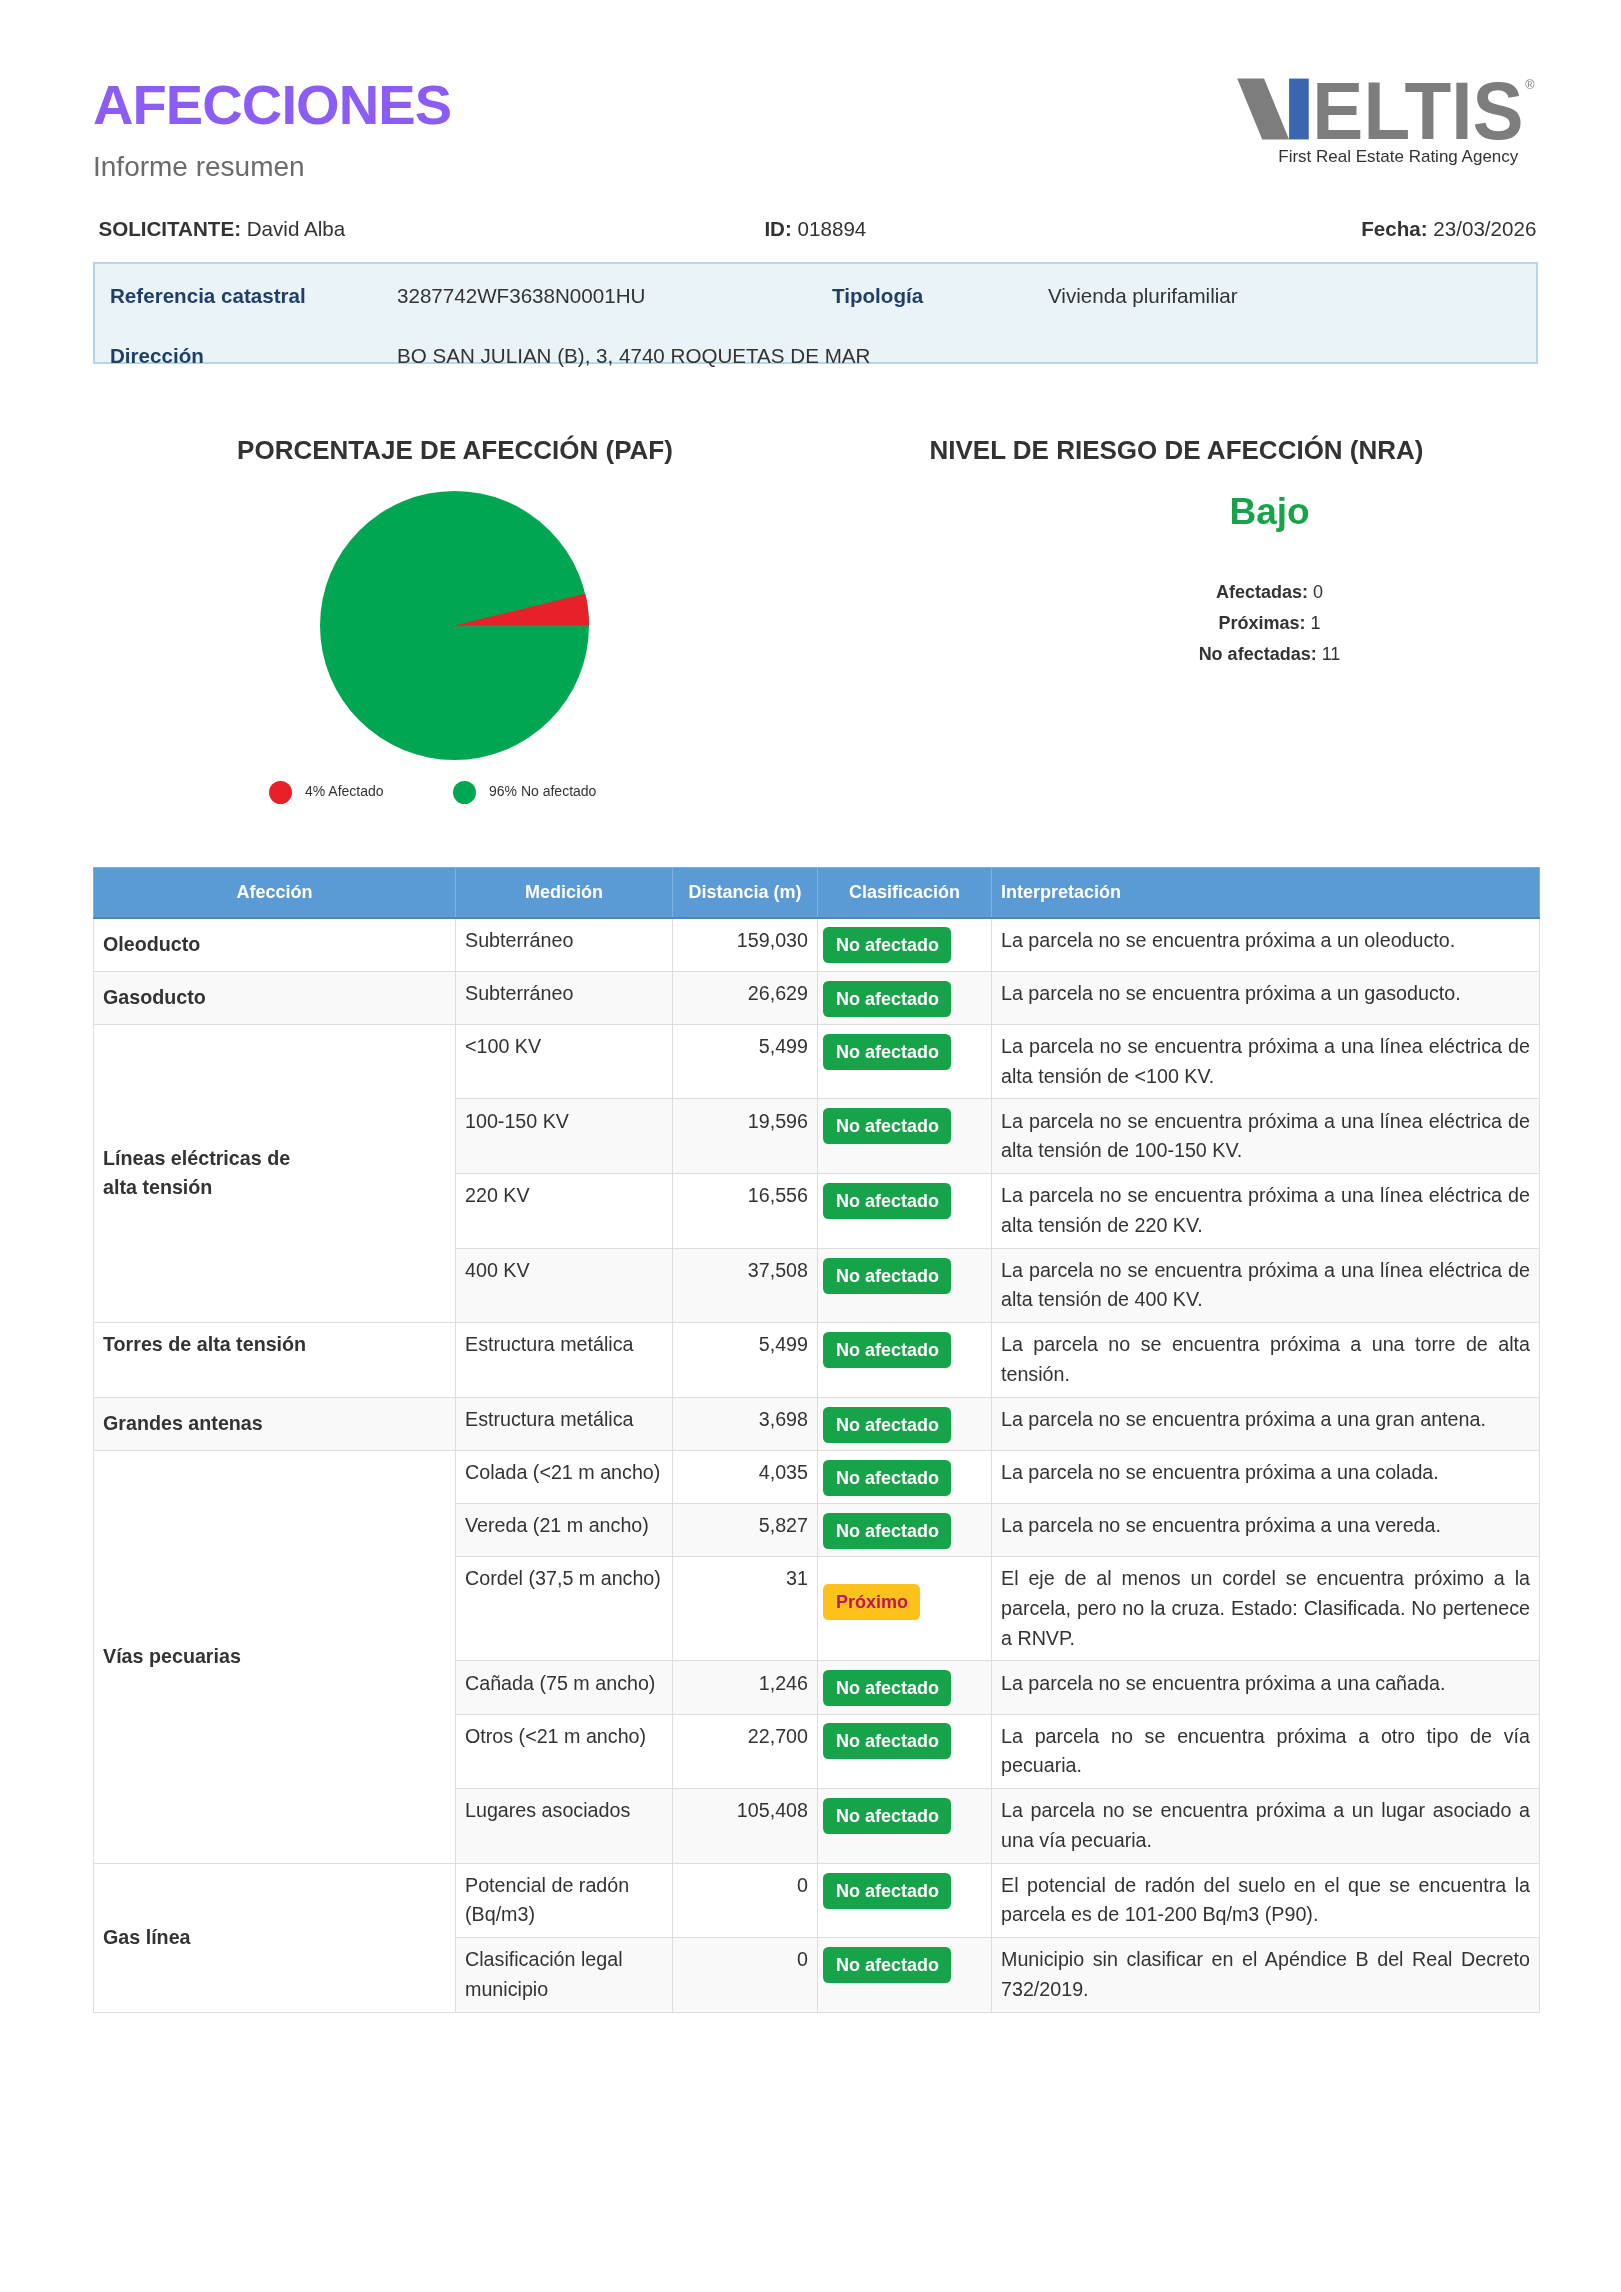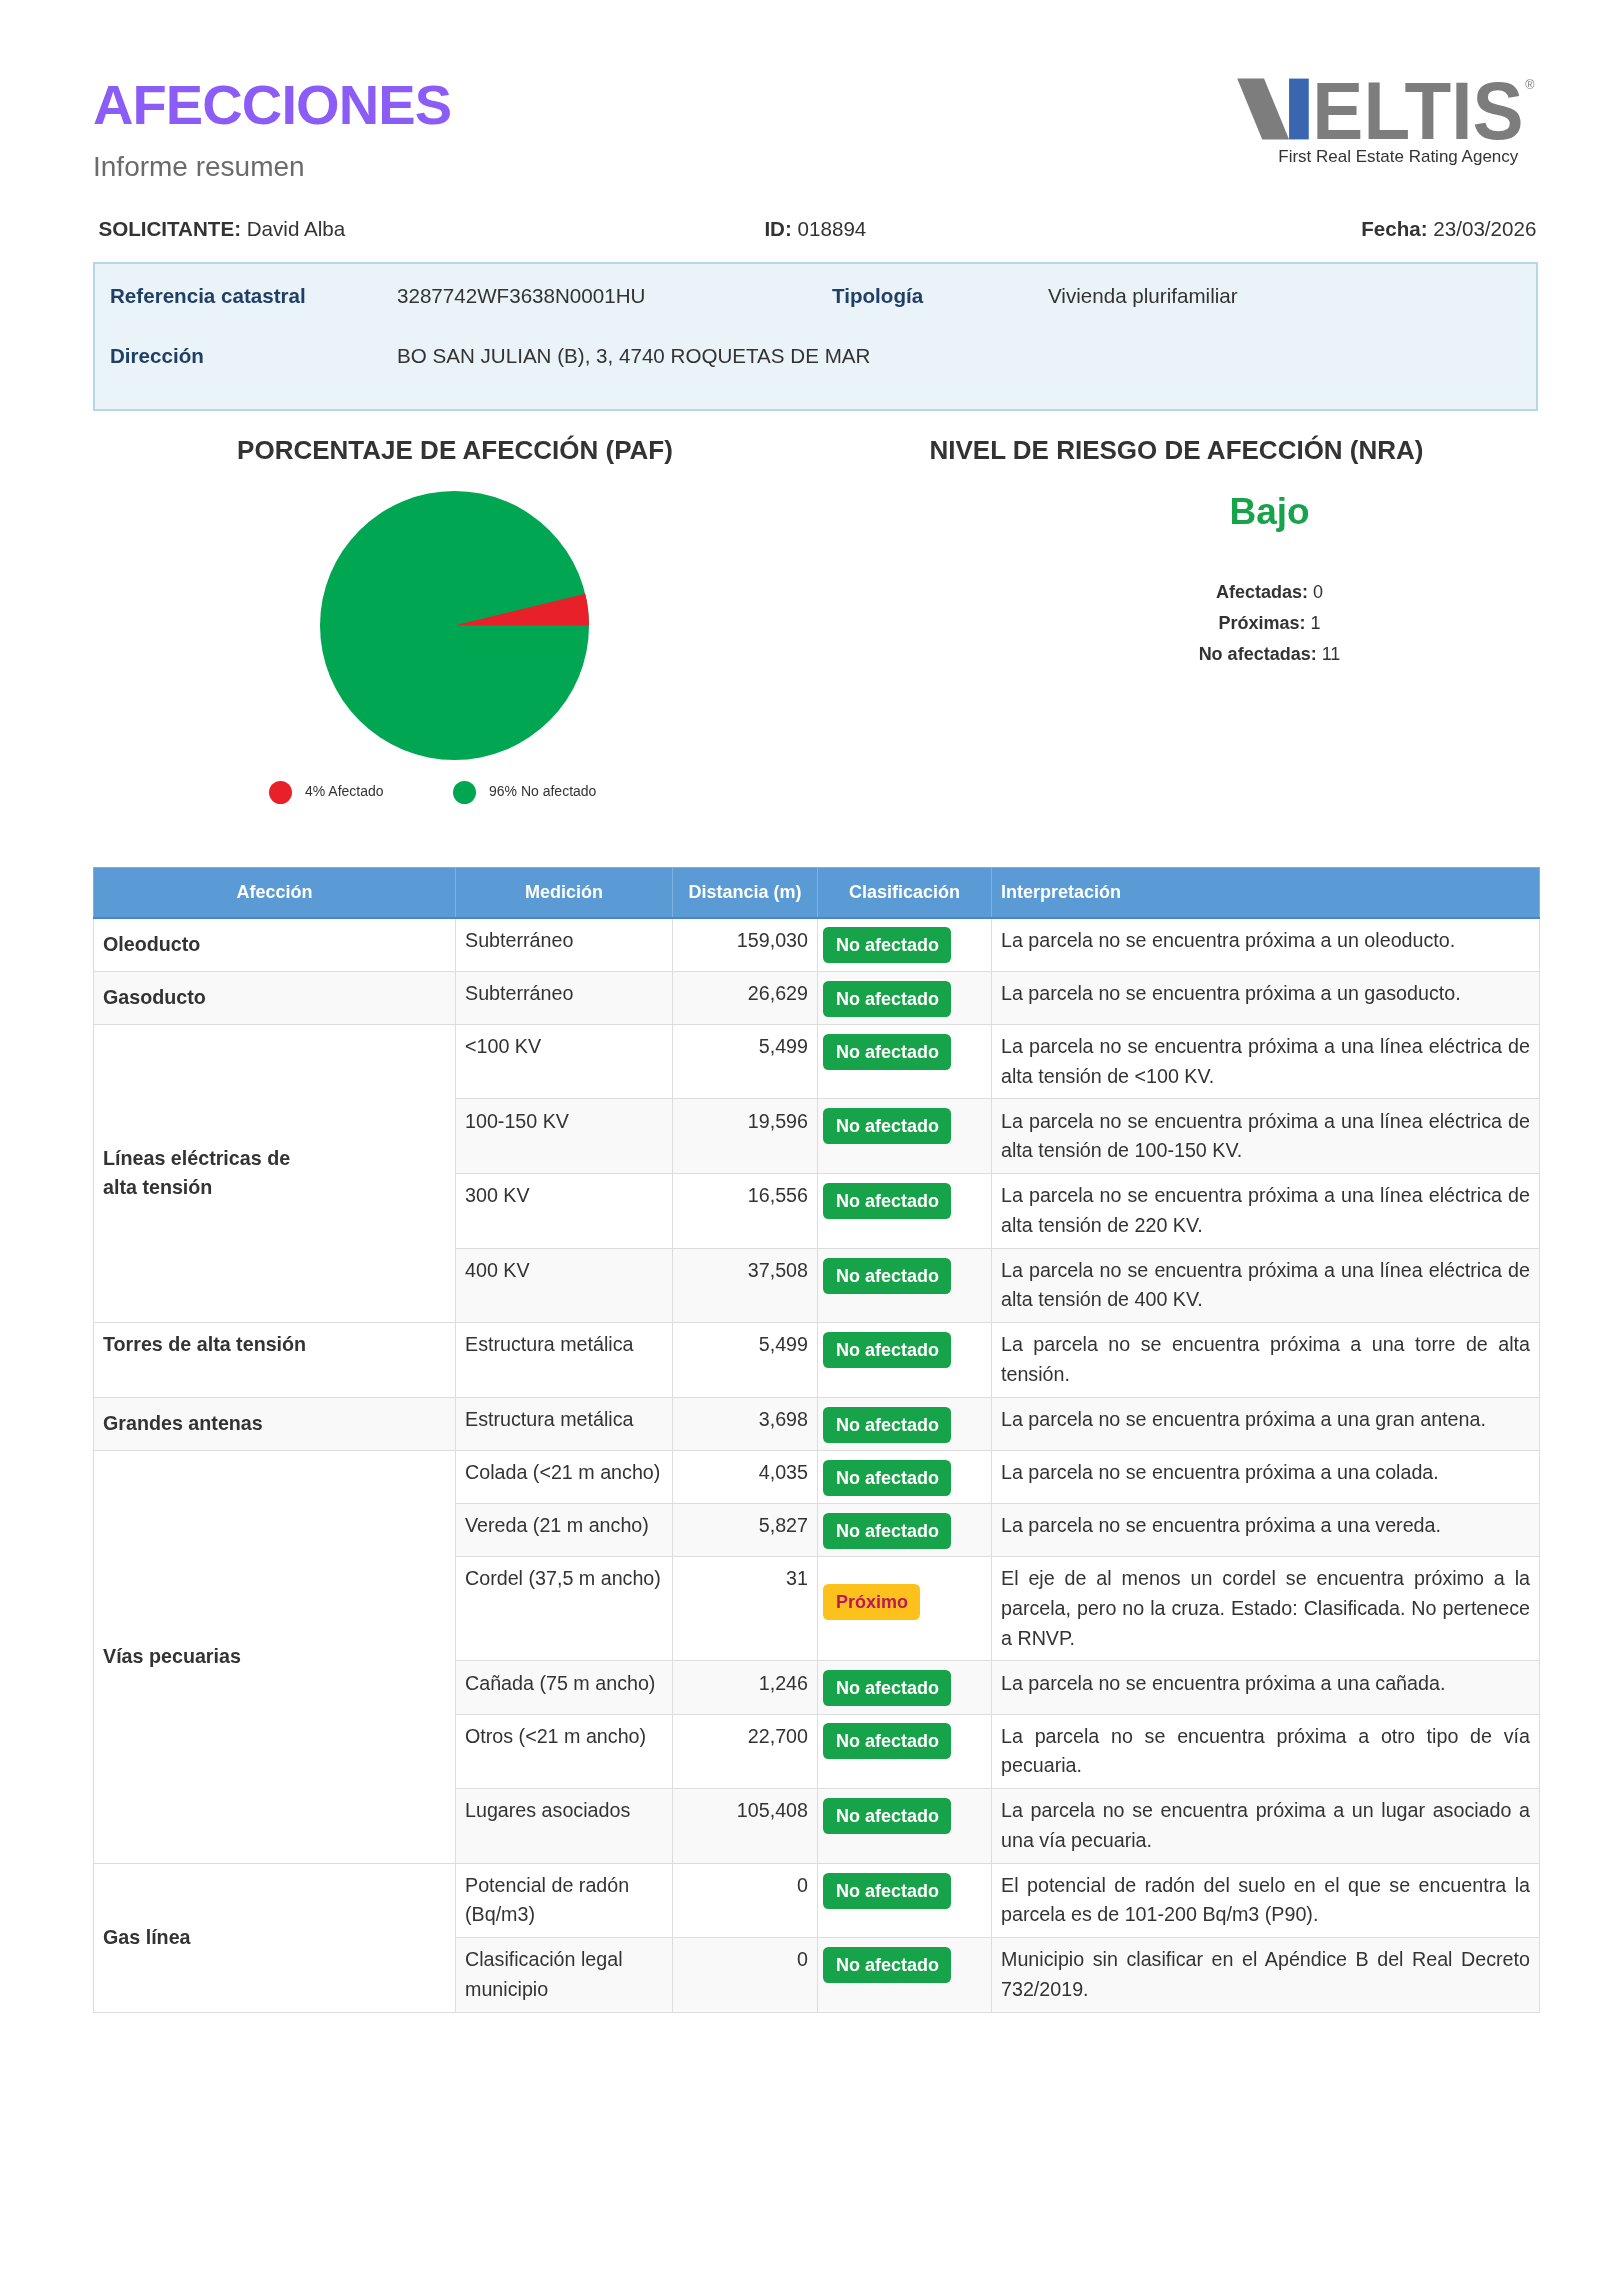--- a/index.html
+++ b/index.html
@@ -17,21 +17,21 @@
   .logo-tag { position: absolute; right: 19.7px; top: 72px; font-size: 17px; color: #333333; white-space: nowrap; }
 
   .meta-row { position: absolute; left: 5.4px; top: 217px; width: 1438px; height: 29px; font-size: 20.6px; color: #333333; }
   .meta-row .item { position: absolute; top: 0; white-space: nowrap; }
   .meta-row b { font-weight: bold; }
   .meta-solic { left: 0; }
   .meta-id { left: 666px; }
   .meta-fecha { right: 0; }
 
   
-  .info-box { position: absolute; left: 0; top: 262px; width: 1445px; height: 149px; background: #eaf4f8; border: 2.7px solid #b3d7e6; }
+  .info-box { position: absolute; left: 0; top: 262px; width: 1445px; height: 102px; background: #eaf4f8; border: 2.7px solid #b3d7e6; }
   .info-box .lbl { position: absolute; font-size: 20.6px; font-weight: bold; color: #1f3f66; white-space: nowrap; }
   .info-box .val { position: absolute; font-size: 20.6px; color: #333333; white-space: nowrap; }
 
   
   .sec-title { position: absolute; top: 435px; font-size: 26px; font-weight: bold; color: #333333; white-space: nowrap; text-align: center; }
 
   .pie { position: absolute; left: 227px; top: 491px; width: 269px; height: 269px; }
   .legend { position: absolute; top: 779px; height: 29px; font-size: 14px; color: #333333; }
   .legend .dot { position: absolute; width: 23px; height: 23px; border-radius: 50%; top: 1.8px; }
   .legend .txt { position: absolute; top: 3.6px; white-space: nowrap; }
@@ -162,21 +162,21 @@
         <td class="cls"><span class="badge ok">No afectado</span></td>
         <td class="interp">La parcela no se encuentra próxima a una línea eléctrica de alta tensión de &lt;100 KV.</td>
       </tr>
       <tr class="alt">
         <td>100-150 KV</td>
         <td class="num">19,596</td>
         <td class="cls"><span class="badge ok">No afectado</span></td>
         <td class="interp">La parcela no se encuentra próxima a una línea eléctrica de alta tensión de 100-150 KV.</td>
       </tr>
       <tr class="white">
-        <td>300 KV</td>
+        <td>220 KV</td>
         <td class="num">16,556</td>
         <td class="cls"><span class="badge ok">No afectado</span></td>
         <td class="interp">La parcela no se encuentra próxima a una línea eléctrica de alta tensión de 220 KV.</td>
       </tr>
       <tr class="alt">
         <td>400 KV</td>
         <td class="num">37,508</td>
         <td class="cls"><span class="badge ok">No afectado</span></td>
         <td class="interp">La parcela no se encuentra próxima a una línea eléctrica de alta tensión de 400 KV.</td>
       </tr>

